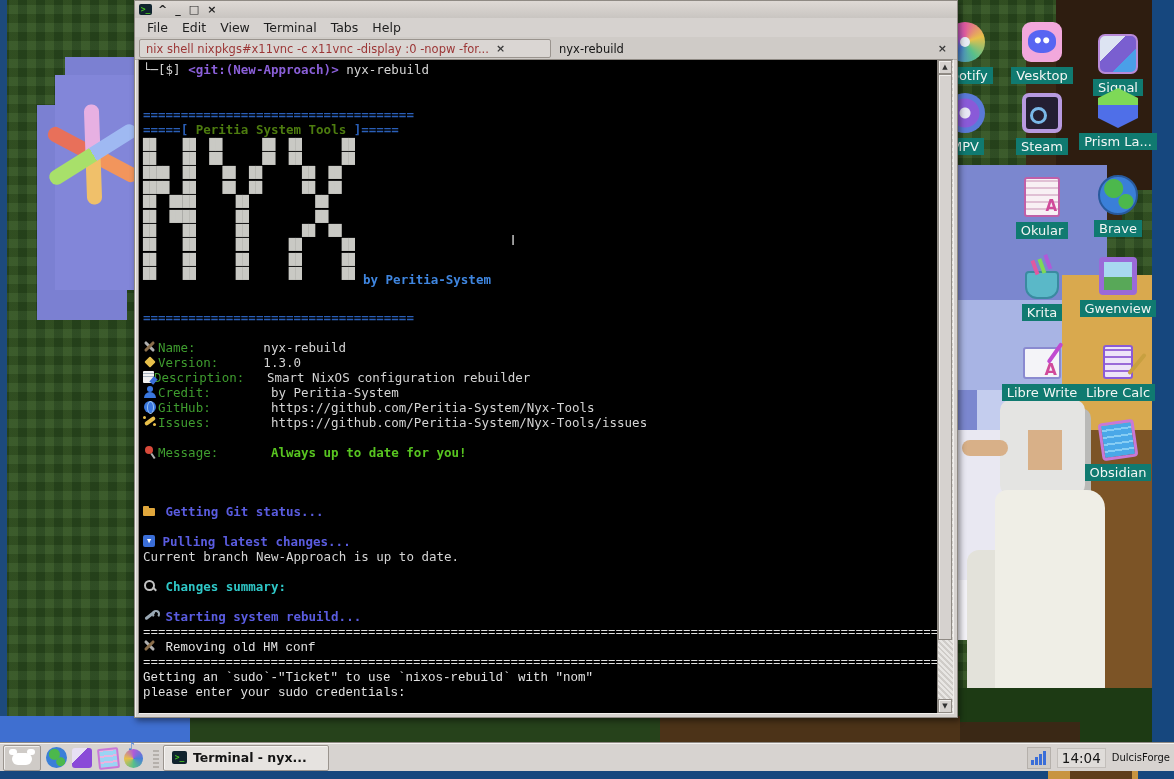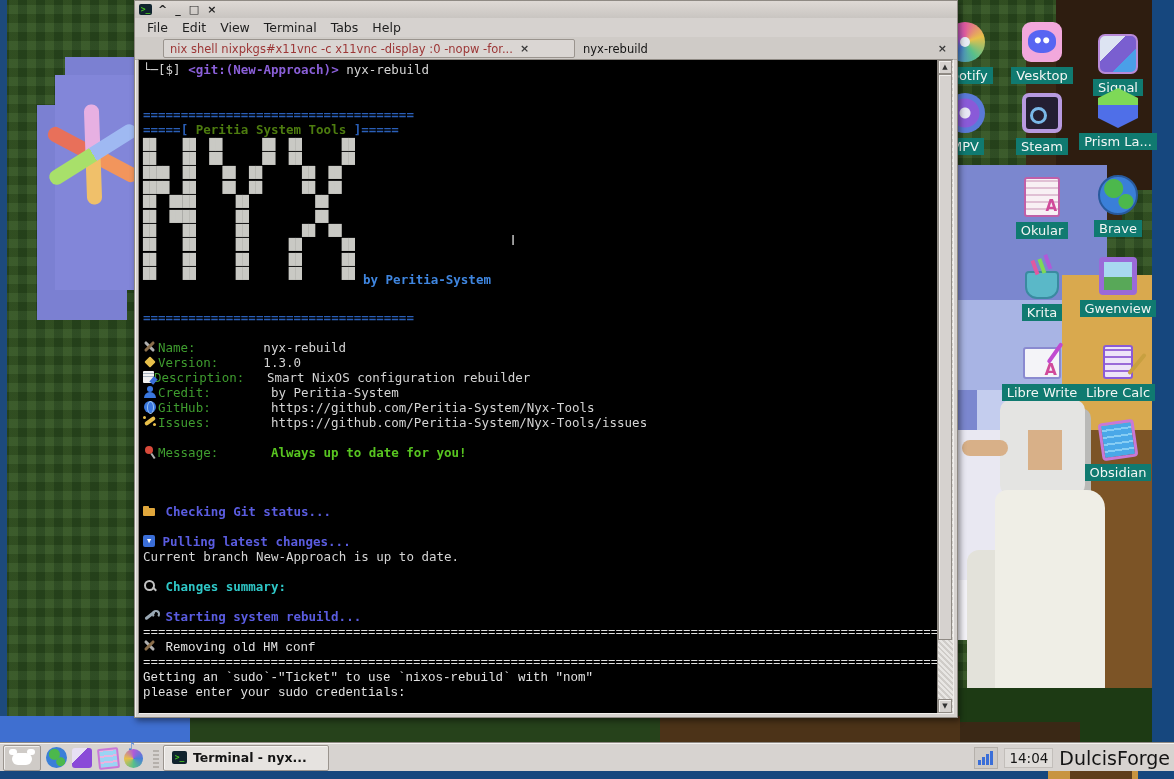--- a/index.html
+++ b/index.html
@@ -66,21 +66,21 @@
   .term-win{position:absolute;left:134px;top:0;width:824px;height:718px;z-index:20;background:#d6d2cf;
     border:1px solid #8f8a84;box-shadow:inset 1px 1px 0 #f2f0ee, 2px 3px 6px rgba(0,0,0,.45);box-sizing:border-box;}
   .titlebar{height:17px;display:flex;align-items:center;padding:0 4px;
     background:linear-gradient(#ded9d5,#c9c5c1);}
   .title-icon{width:13px;height:11px;background:#10232e;border-radius:2px;color:#49c820;font:bold 8px/11px "DejaVu Sans Mono",monospace;text-align:center;margin-right:6px;}
   .title-text{flex:1;text-align:center;font-weight:bold;font-size:12px;color:#1c1c1c;}
   .win-btns{display:flex;gap:8px;color:#222;font-weight:bold;font-size:11px;}
   .win-btns span{cursor:default;line-height:14px;}
   .menubar{height:19px;display:flex;align-items:center;gap:2px;padding:0 6px;font-size:12.5px;color:#1e1e1e;background:#d6d2cf;}
   .menubar span{padding:1px 6px;}
-  .tabbar{height:21px;display:flex;align-items:stretch;background:#cfcbc7;border-bottom:1px solid #b5b0ab;padding-top:1px;padding-left:24px;}
+  .tabbar{height:21px;display:flex;align-items:stretch;background:#cfcbc7;border-bottom:1px solid #b5b0ab;padding-top:1px;}
   .tab{display:flex;align-items:center;font-size:11.5px;padding:0 6px;white-space:nowrap;overflow:hidden;}
   .tab .x{margin-left:7px;font-weight:bold;color:#3a3a3a;font-size:11px;}
   .tab-inactive{width:398px;color:#9c3636;background:#dad6d3;border:1px solid #9a948e;border-radius:2px;margin:1px 2px 1px 4px;}
   .tab-active{flex:1;color:#141414;justify-content:flex-start;}
   .tab-active .x{margin-left:auto;padding-right:4px;}
   .term-area{position:absolute;left:3px;right:3px;top:58px;bottom:3px;display:flex;
     border:1px solid #8f8a84;border-right-color:#f0eeec;border-bottom-color:#f0eeec;}
   .term-body{flex:1;background:#000;position:relative;overflow:hidden;padding:3px 0 0 4px;cursor:text;}
   .t-line{height:14.93px;font:12.5px/14.93px "DejaVu Sans Mono",monospace;white-space:pre;}
   .c-white{color:#d4d4d4;}
@@ -136,21 +136,21 @@
   .tb-task{display:flex;align-items:center;gap:6px;height:24px;padding:0 8px;background:#e6e3e0;border:1px solid #9a948e;border-radius:2px;box-shadow:inset 1px 1px 0 #f6f4f2;font-weight:bold;font-size:12.5px;color:#141414;width:148px;}
   .tb-task .title-icon{margin-right:0;width:15px;height:13px;line-height:13px;}
   .tb-right{margin-left:auto;display:flex;align-items:center;gap:6px;}
   .netmon{width:22px;height:20px;background:#cfcbc7;border:1px solid #b5b0ab;position:relative;}
   .netmon i{position:absolute;bottom:3px;width:3px;background:#3a6ed8;}
   .netmon i:nth-child(1){left:3px;height:5px;}
   .netmon i:nth-child(2){left:7px;height:8px;}
   .netmon i:nth-child(3){left:11px;height:11px;}
   .netmon i:nth-child(4){left:15px;height:14px;}
   .clockbox{font-size:13.5px;color:#141414;background:#dfdcd9;border:1px solid #c2beba;padding:1px 4px;}
-  .hostname{font-size:19px;color:#141414;padding-right:1px;}
+  .hostname{font-size:10px;color:#141414;padding-right:1px;}
 </style>
 </head>
 <body>
 
 <div class="screen">
 
   <div class="wallpaper">
     <div class="wp wp-leftedge"></div>
     <div class="wp wp-skyL"></div>
     <div class="wp flake">
@@ -245,21 +245,21 @@
           <div class="t-line"><span class="tico tag-icon"></span><span class="c-green">Version:      </span><span class="c-white">1.3.0</span></div>
           <div class="t-line"><span class="tico memo-icon"></span><span class="c-green">Description:  </span><span class="c-white"> Smart NixOS configuration rebuilder</span></div>
           <div class="t-line"><span class="tico person-icon"></span><span class="c-green">Credit:       </span><span class="c-white"> by Peritia-System</span></div>
           <div class="t-line"><span class="tico globe-icon"></span><span class="c-green">GitHub:       </span><span class="c-white"> https://github.com/Peritia-System/Nyx-Tools</span></div>
           <div class="t-line"><span class="tico phone-icon"></span><span class="c-green">Issues:       </span><span class="c-white"> https://github.com/Peritia-System/Nyx-Tools/issues</span></div>
           <div class="t-line"></div>
           <div class="t-line"><span class="tico pin-icon"></span><span class="c-green">Message:      </span><span class="c-bgreen"> Always up to date for you!</span></div>
           <div class="t-line"></div>
           <div class="t-line"></div>
           <div class="t-line"></div>
-          <div class="t-line"><span class="tico folder-icon"></span><span class="c-vio"> Checking Git status...</span></div>
+          <div class="t-line"><span class="tico folder-icon"></span><span class="c-vio"> Getting Git status...</span></div>
           <div class="t-line"></div>
           <div class="t-line"><span class="tico download-icon"></span><span class="c-vio"> Pulling latest changes...</span></div>
           <div class="t-line"><span class="c-white">Current branch New-Approach is up to date.</span></div>
           <div class="t-line"></div>
           <div class="t-line"><span class="tico search-icon"></span><span class="c-cyan"> Changes summary:</span></div>
           <div class="t-line"></div>
           <div class="t-line"><span class="tico wrench-icon"></span><span class="c-vio"> Starting system rebuild...</span></div>
           <div class="t-line"><span class="c-sys">==========================================================================================================</span></div>
           <div class="t-line"><span class="tico tools-icon"></span><span class="c-sys"> Removing old HM conf</span></div>
           <div class="t-line"><span class="c-sys">==========================================================================================================</span></div>

